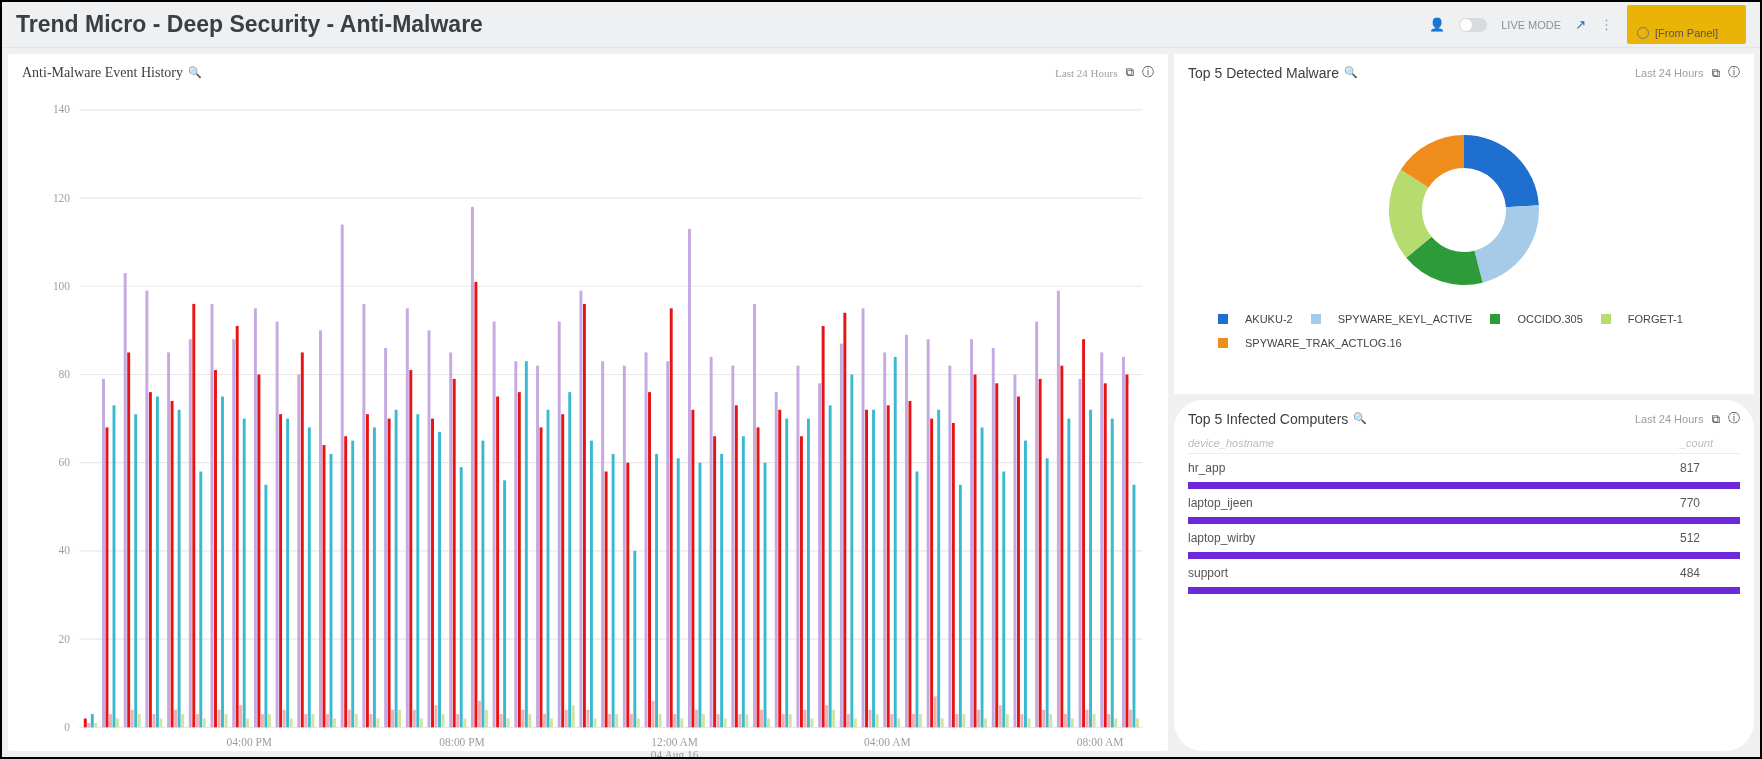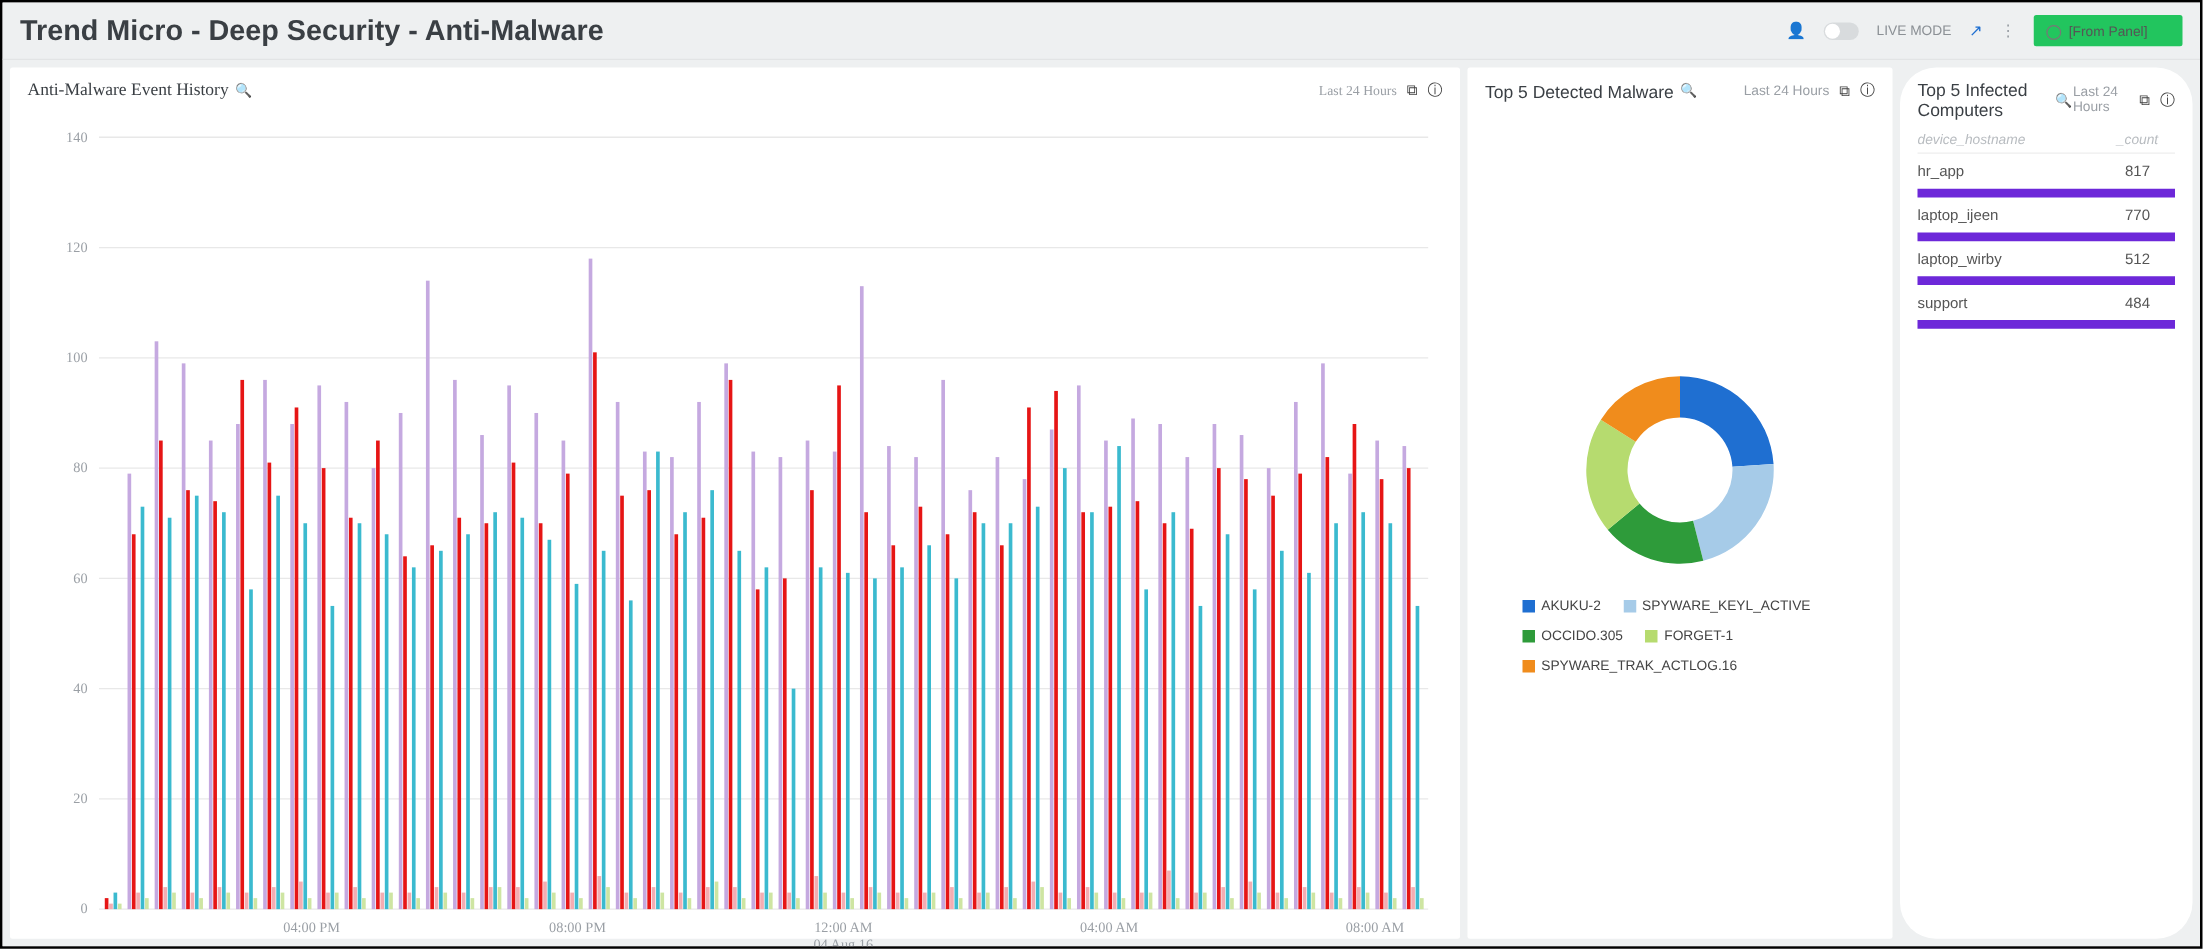--- a/index.html
+++ b/index.html
@@ -4,45 +4,45 @@
 <style>
   *{box-sizing:border-box;margin:0;padding:0;}
   body{font-family:"Helvetica Neue",Arial,sans-serif;background:#fff;color:#333;font-size:13px;width:1762px;height:759px;border:2px solid #000;overflow:hidden;}
   .header{height:46px;background:#eef0f1;display:flex;align-items:center;padding:0 14px;border-bottom:1px solid #e2e4e5;}
   .header h1{font-size:23px;font-weight:600;color:#3a3f44;flex:1;}
   .hdr-right{display:flex;align-items:center;gap:14px;color:#9a9fa5;}
   .hdr-right .ico{cursor:pointer;}
   .toggle{width:28px;height:14px;background:#d8dbdd;border-radius:7px;position:relative;}
   .toggle::after{content:"";position:absolute;left:1px;top:1px;width:12px;height:12px;border-radius:50%;background:#fff;}
   .live{font-size:11px;color:#8b9095;font-weight:500;}
-  .panel-sel{background:#22c55e;padding:8px 28px 5px 10px;border-radius:2px;font-size:11px;color:#555;display:flex;align-items:center;gap:6px;}
+  .panel-sel{background:#eab308;padding:22px 28px 5px 10px;border-radius:2px;font-size:11px;color:#555;display:flex;align-items:center;gap:6px;}
   .gear{width:12px;height:12px;border:1px solid #777;border-radius:50%;position:relative;}
   .body{display:flex;height:calc(100% - 46px);background:#eef0f1;padding:6px;gap:6px;}
   .panel{background:#fff;border-radius:2px;padding:10px 14px;display:flex;flex-direction:column;}
   .left{flex:1;font-family:Liberation Serif, serif;}
-  .right{width:580px;display:flex;flex-direction:row;gap:6px;}
+  .right{width:580px;display:flex;flex-direction:column;gap:6px;}
   .panel-head{display:flex;align-items:center;margin-bottom:6px;}
   .panel-title{font-size:14px;color:#3a3f44;font-weight:400;}
   .mag{font-size:11px;color:#888;margin-left:5px;cursor:pointer;}
   .spacer{flex:1;}
   .range{font-size:11px;color:#9a9fa5;}
   .mini-ico{margin-left:8px;color:#444;cursor:pointer;font-size:12px;}
   .chart-wrap{flex:1;display:flex;}
   .chart-svg{flex:1;}
   .bar-legend{width:110px;padding-top:30px;font-size:12px;color:#555;}
   .bar-legend .row{display:flex;align-items:center;gap:6px;margin-bottom:3px;}
   .sq{width:10px;height:10px;}
   .donut-box{flex:1;display:flex;flex-direction:column;align-items:center;justify-content:center;}
   .donut-legend{display:flex;flex-wrap:wrap;gap:12px 18px;font-size:11px;color:#444;padding:8px 30px;}
-  .donut-legend .row{display:flex;align-items:center;gap:5px;}
+  .donut-legend .row{display:flex;align-items:center;gap:17px;}
   .tbl{width:100%;font-size:12px;}
   .tbl .th{display:flex;color:#b8bcc0;font-style:italic;padding:4px 0;border-bottom:1px solid #eee;font-size:11px;}
   .tbl .tr{display:flex;padding:7px 0;border-bottom:7px solid #6d28d9;color:#555;}
   .tbl .c1{flex:1;}
-  .tbl .c2{width:60px;text-align:center;}
+  .tbl .c2{width:60px;text-align:left;}
   .axis-text{font-size:10px;fill:#9a9fa5;}
   .grid-line{stroke:#e8e8e8;stroke-width:1;}
 </style>
 </head>
 <body>
 
 <div class="header">
   <h1>Trend Micro - Deep Security - Anti-Malware</h1>
   <div class="hdr-right">
     <span class="ico">👤</span>

